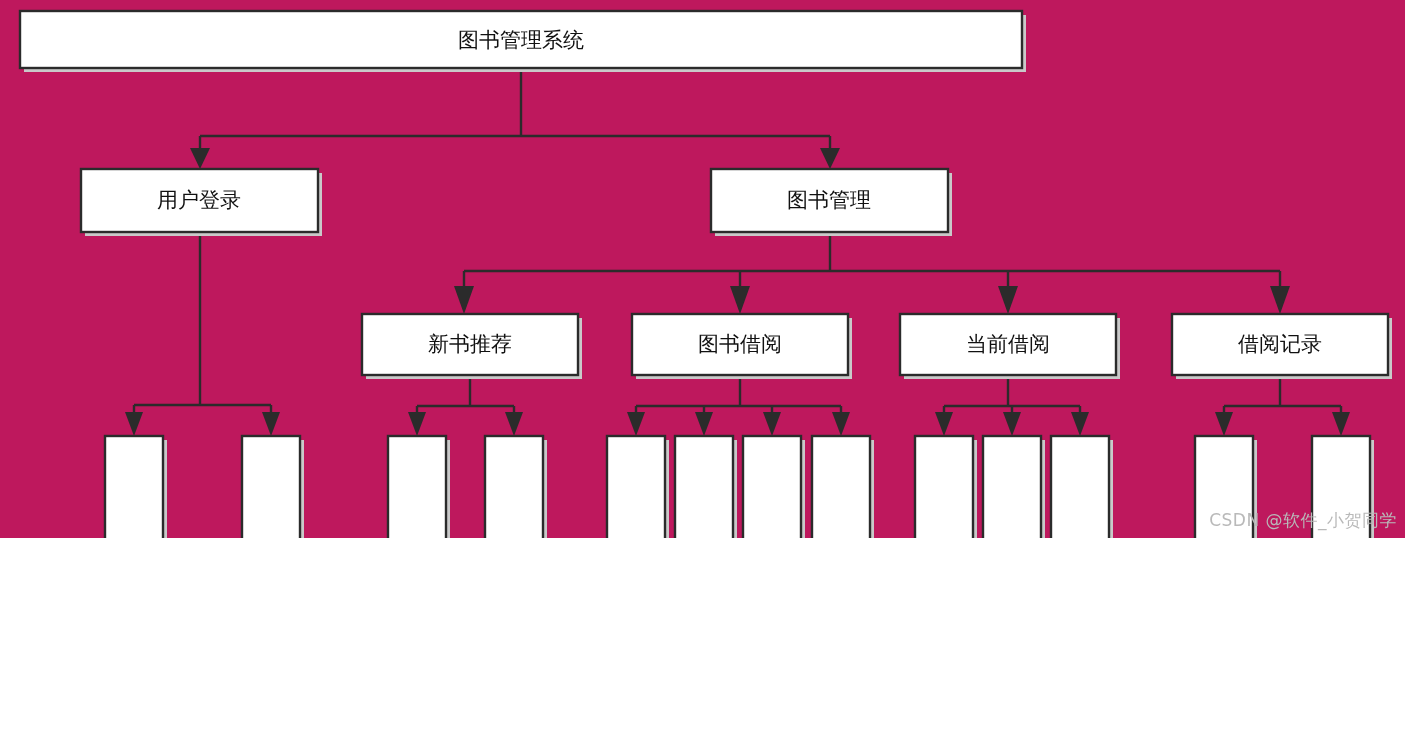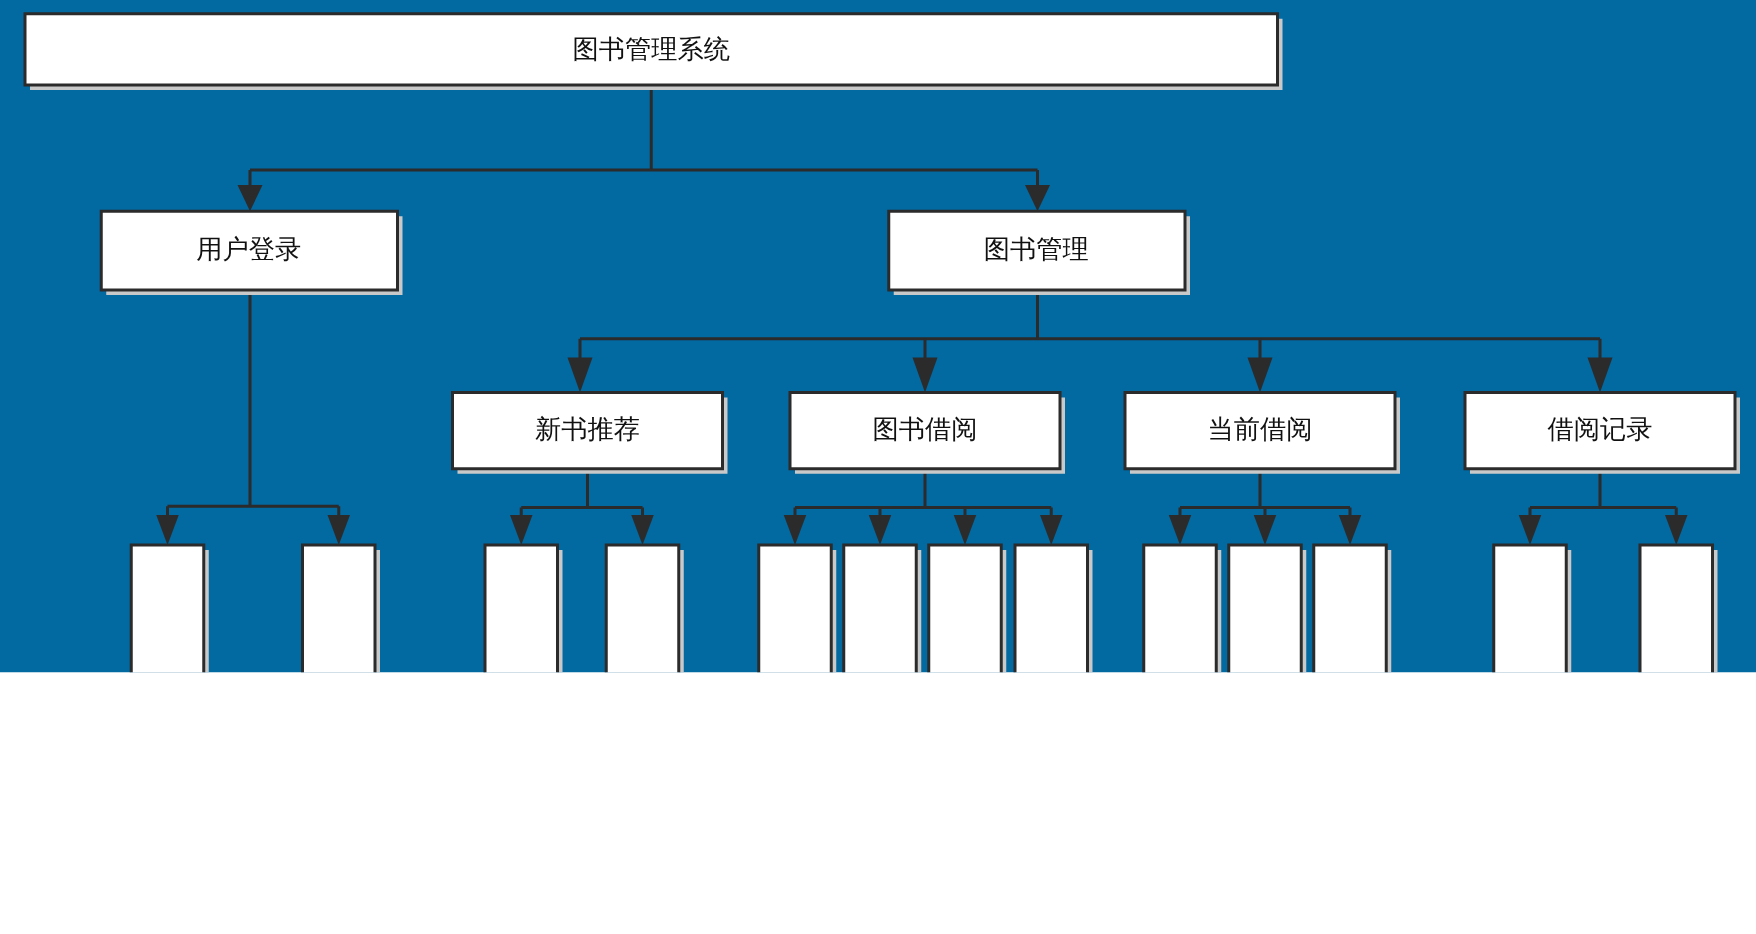--- a/index.html
+++ b/index.html
@@ -8,21 +8,21 @@
     padding: 0;
     background: #ffffff;
   }
   body {
     font-family: "DejaVu Sans", "Liberation Sans", sans-serif;
   }
   #diagram-root {
     position: relative;
     width: 1405px;
     height: 538px;
-    background: #0369a1;
+    background: #be185d;
     overflow: hidden;
   }
   svg.diagram-canvas {
     position: absolute;
     top: 0;
     left: 0;
     width: 1405px;
     height: 747px;
   }
   .node-box {
@@ -236,13 +236,14 @@
   <div class="node-label-v" style="left:915px; top:500px; width:58px; height:235px;">查询图书</div>
 
   <div class="node-label-v" style="left:983px; top:500px; width:58px; height:235px;">归还图书</div>
 
   <div class="node-label-v" style="left:1051px; top:444px; width:58px; height:291px;">确认归还（管理员）</div>
 
   <div class="node-label-v" style="left:1195px; top:450px; width:58px; height:285px;">新增借阅记录</div>
 
   <div class="node-label-v" style="left:1312px; top:450px; width:58px; height:285px;">查询借阅记录</div>
 
+  <div class="watermark">CSDN @软件_小贺同学</div>
 </div>
 
 </body></html>

